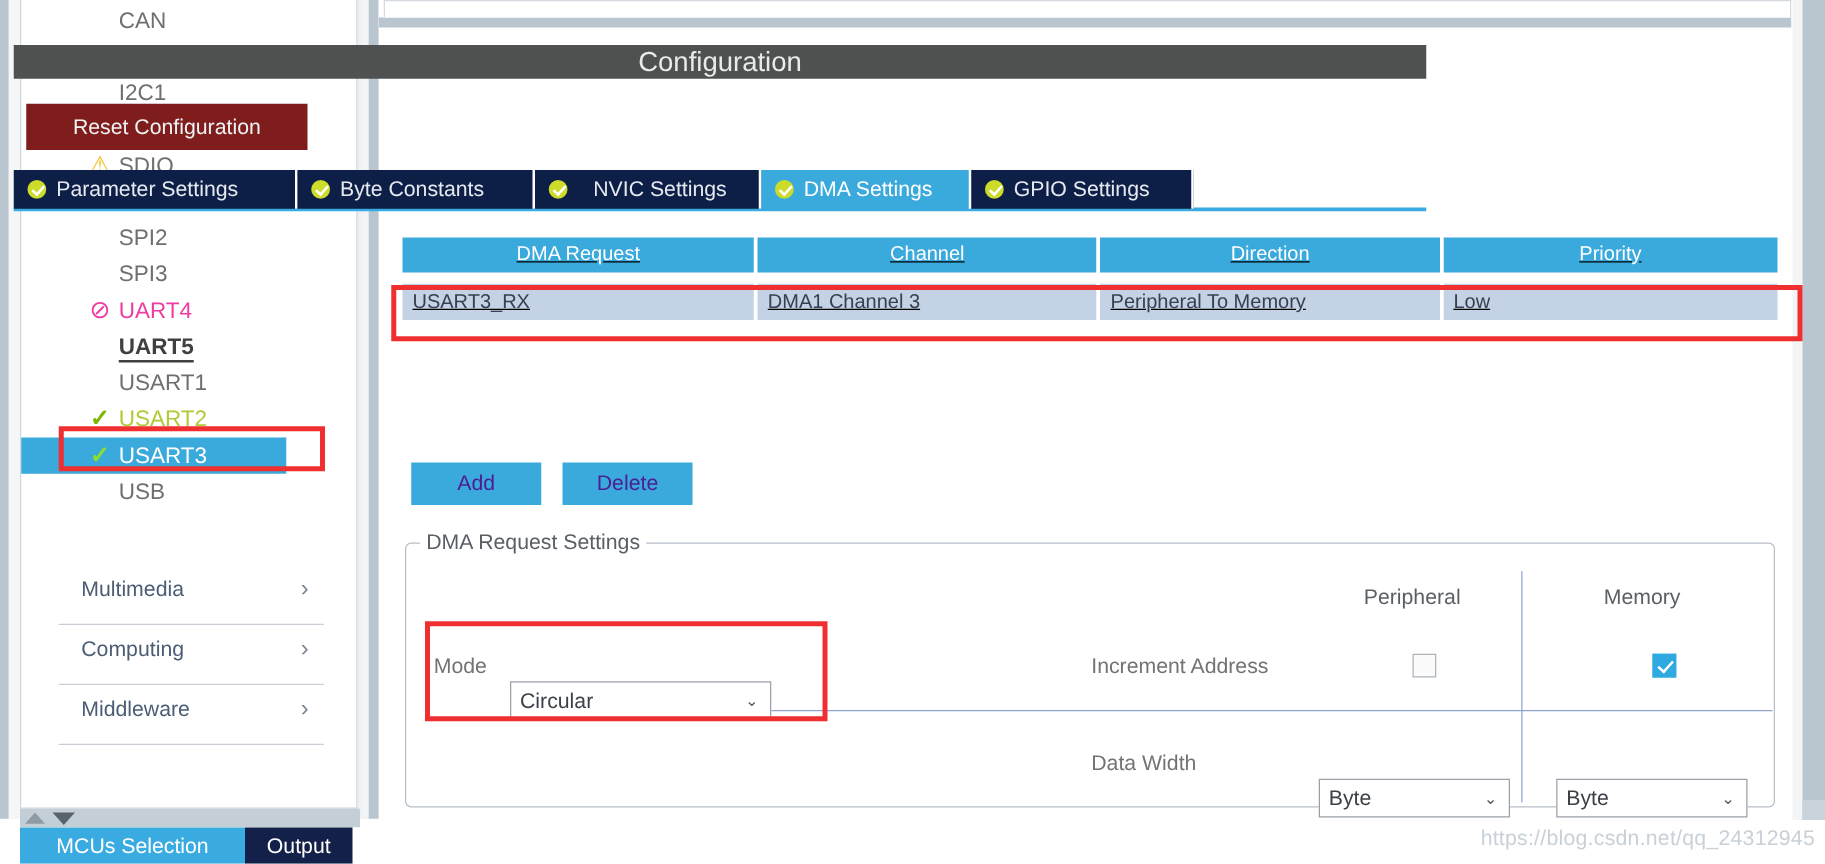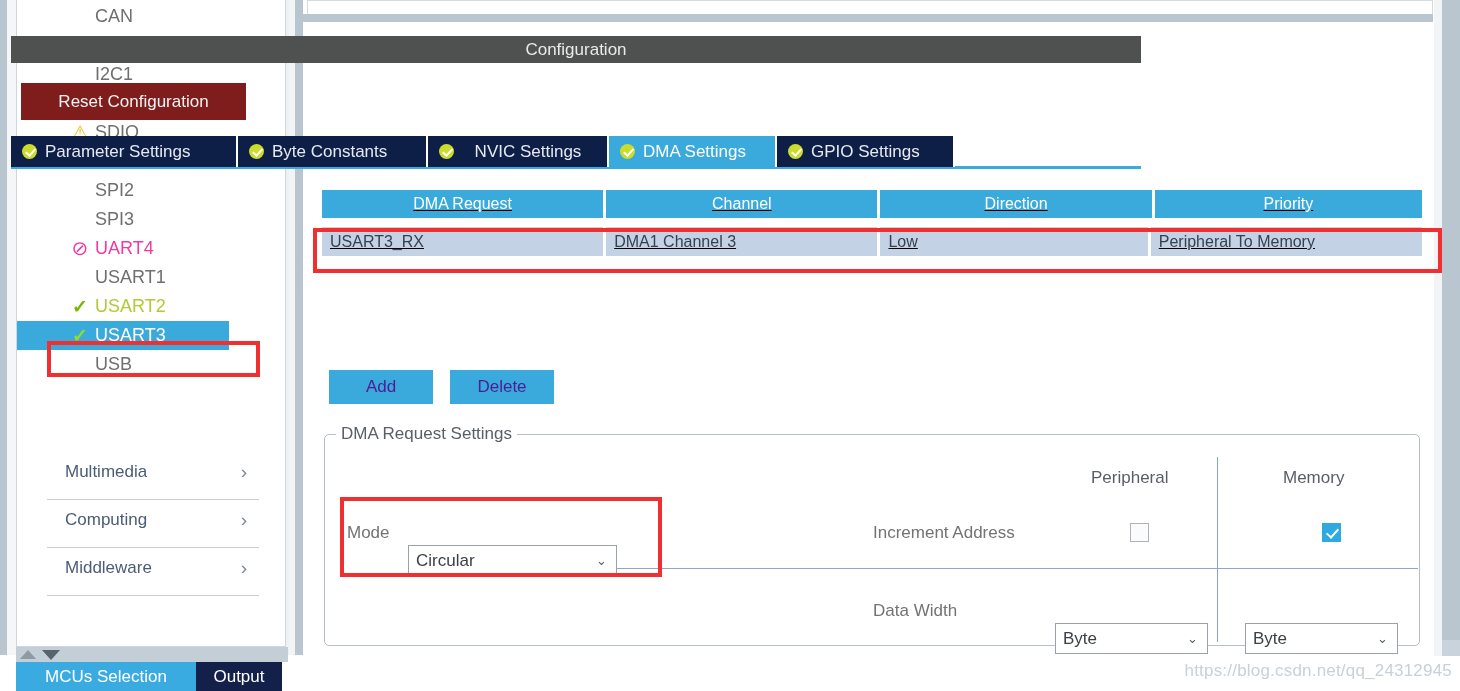--- a/index.html
+++ b/index.html
@@ -69,21 +69,21 @@
     color: #c8d0d8; letter-spacing: .2px; white-space: nowrap;
   }
 
   
   .main-pane { position: absolute; left: 303px; top: 0; width: 1157px; height: 660px; background:#ffffff; }
   .top-white { position:absolute; left:0; top:0; width:1130px; height:22px; background:#ffffff; border-bottom: 8px solid #b9c6d0; }
   .top-white-inner { position:absolute; left:4px; top:0; width:1126px; height:14px; background:#ffffff; border:1px solid #d4dae0; border-bottom:none; }
 
   .cfg-title {
     position: absolute; left: 11px; top: 36px; width: 1130px; height: 27px;
-    background: #4e5150; color: #e9eaea; font-size: 17px;
+    background: #4e5150; color: #e9eaea; font-size: 22px;
     text-align: center; line-height: 27px;
   }
 
   .reset-btn {
     position: absolute; left: 21px; top: 83px; width: 225px; height: 37px;
     background: #7f1d1d; color: #f0f2f3; font-size: 17px;
     display: flex; align-items: center; justify-content: center;
     border: none; cursor: default;
   }
 
@@ -206,20 +206,21 @@
       <div class="periph-list" id="periph-list">
           <div class="periph-row "><span class="pico"></span><span class="plabel">CAN</span></div>
           <div class="periph-row "><span class="pico"></span><span class="plabel">FSMC</span></div>
           <div class="periph-row "><span class="pico"></span><span class="plabel">I2C1</span></div>
           <div class="periph-row "><span class="pico"></span><span class="plabel">I2C2</span></div>
           <div class="periph-row warn"><span class="pico">⚠</span><span class="plabel">SDIO</span></div>
           <div class="periph-row "><span class="pico"></span><span class="plabel">SPI1</span></div>
           <div class="periph-row "><span class="pico"></span><span class="plabel">SPI2</span></div>
           <div class="periph-row "><span class="pico"></span><span class="plabel">SPI3</span></div>
           <div class="periph-row forbidden"><span class="pico">⊘</span><span class="plabel">UART4</span></div>
+          <div class="periph-row hovered"><span class="pico"></span><span class="plabel">UART5</span></div>
           <div class="periph-row "><span class="pico"></span><span class="plabel">USART1</span></div>
           <div class="periph-row enabled"><span class="pico">✓</span><span class="plabel">USART2</span></div>
           <div class="periph-row selected"><span class="pico">✓</span><span class="plabel">USART3</span></div>
           <div class="periph-row "><span class="pico"></span><span class="plabel">USB</span></div>
         </div>
 
       <div class="sb-sections" id="sb-sections">
           <div class="sb-sec"><span>Multimedia</span><span class="chev">›</span></div>
           <div class="sb-sec"><span>Computing</span><span class="chev">›</span></div>
           <div class="sb-sec"><span>Middleware</span><span class="chev">›</span></div>
@@ -258,22 +259,22 @@
     <div class="dma-thead" id="dma-thead">
         <div class="th c0">DMA Request</div>
         <div class="th c1">Channel</div>
         <div class="th c2">Direction</div>
         <div class="th c3">Priority</div>
       </div>
     <div id="dma-tbody">
         <div class="dma-row">
           <div class="td c0">USART3_RX</div>
           <div class="td c1">DMA1 Channel 3</div>
+          <div class="td c2">Peripheral To Memory</div>
           <div class="td c3">Low</div>
-          <div class="td c2">Peripheral To Memory</div>
         </div>
       </div>
   </div>
 
   <button class="act-btn btn-add">Add</button>
   <button class="act-btn btn-del">Delete</button>
 
   <div class="groupbox">
     <div class="gb-legend">DMA Request Settings</div>
     <div class="gb-inner">

